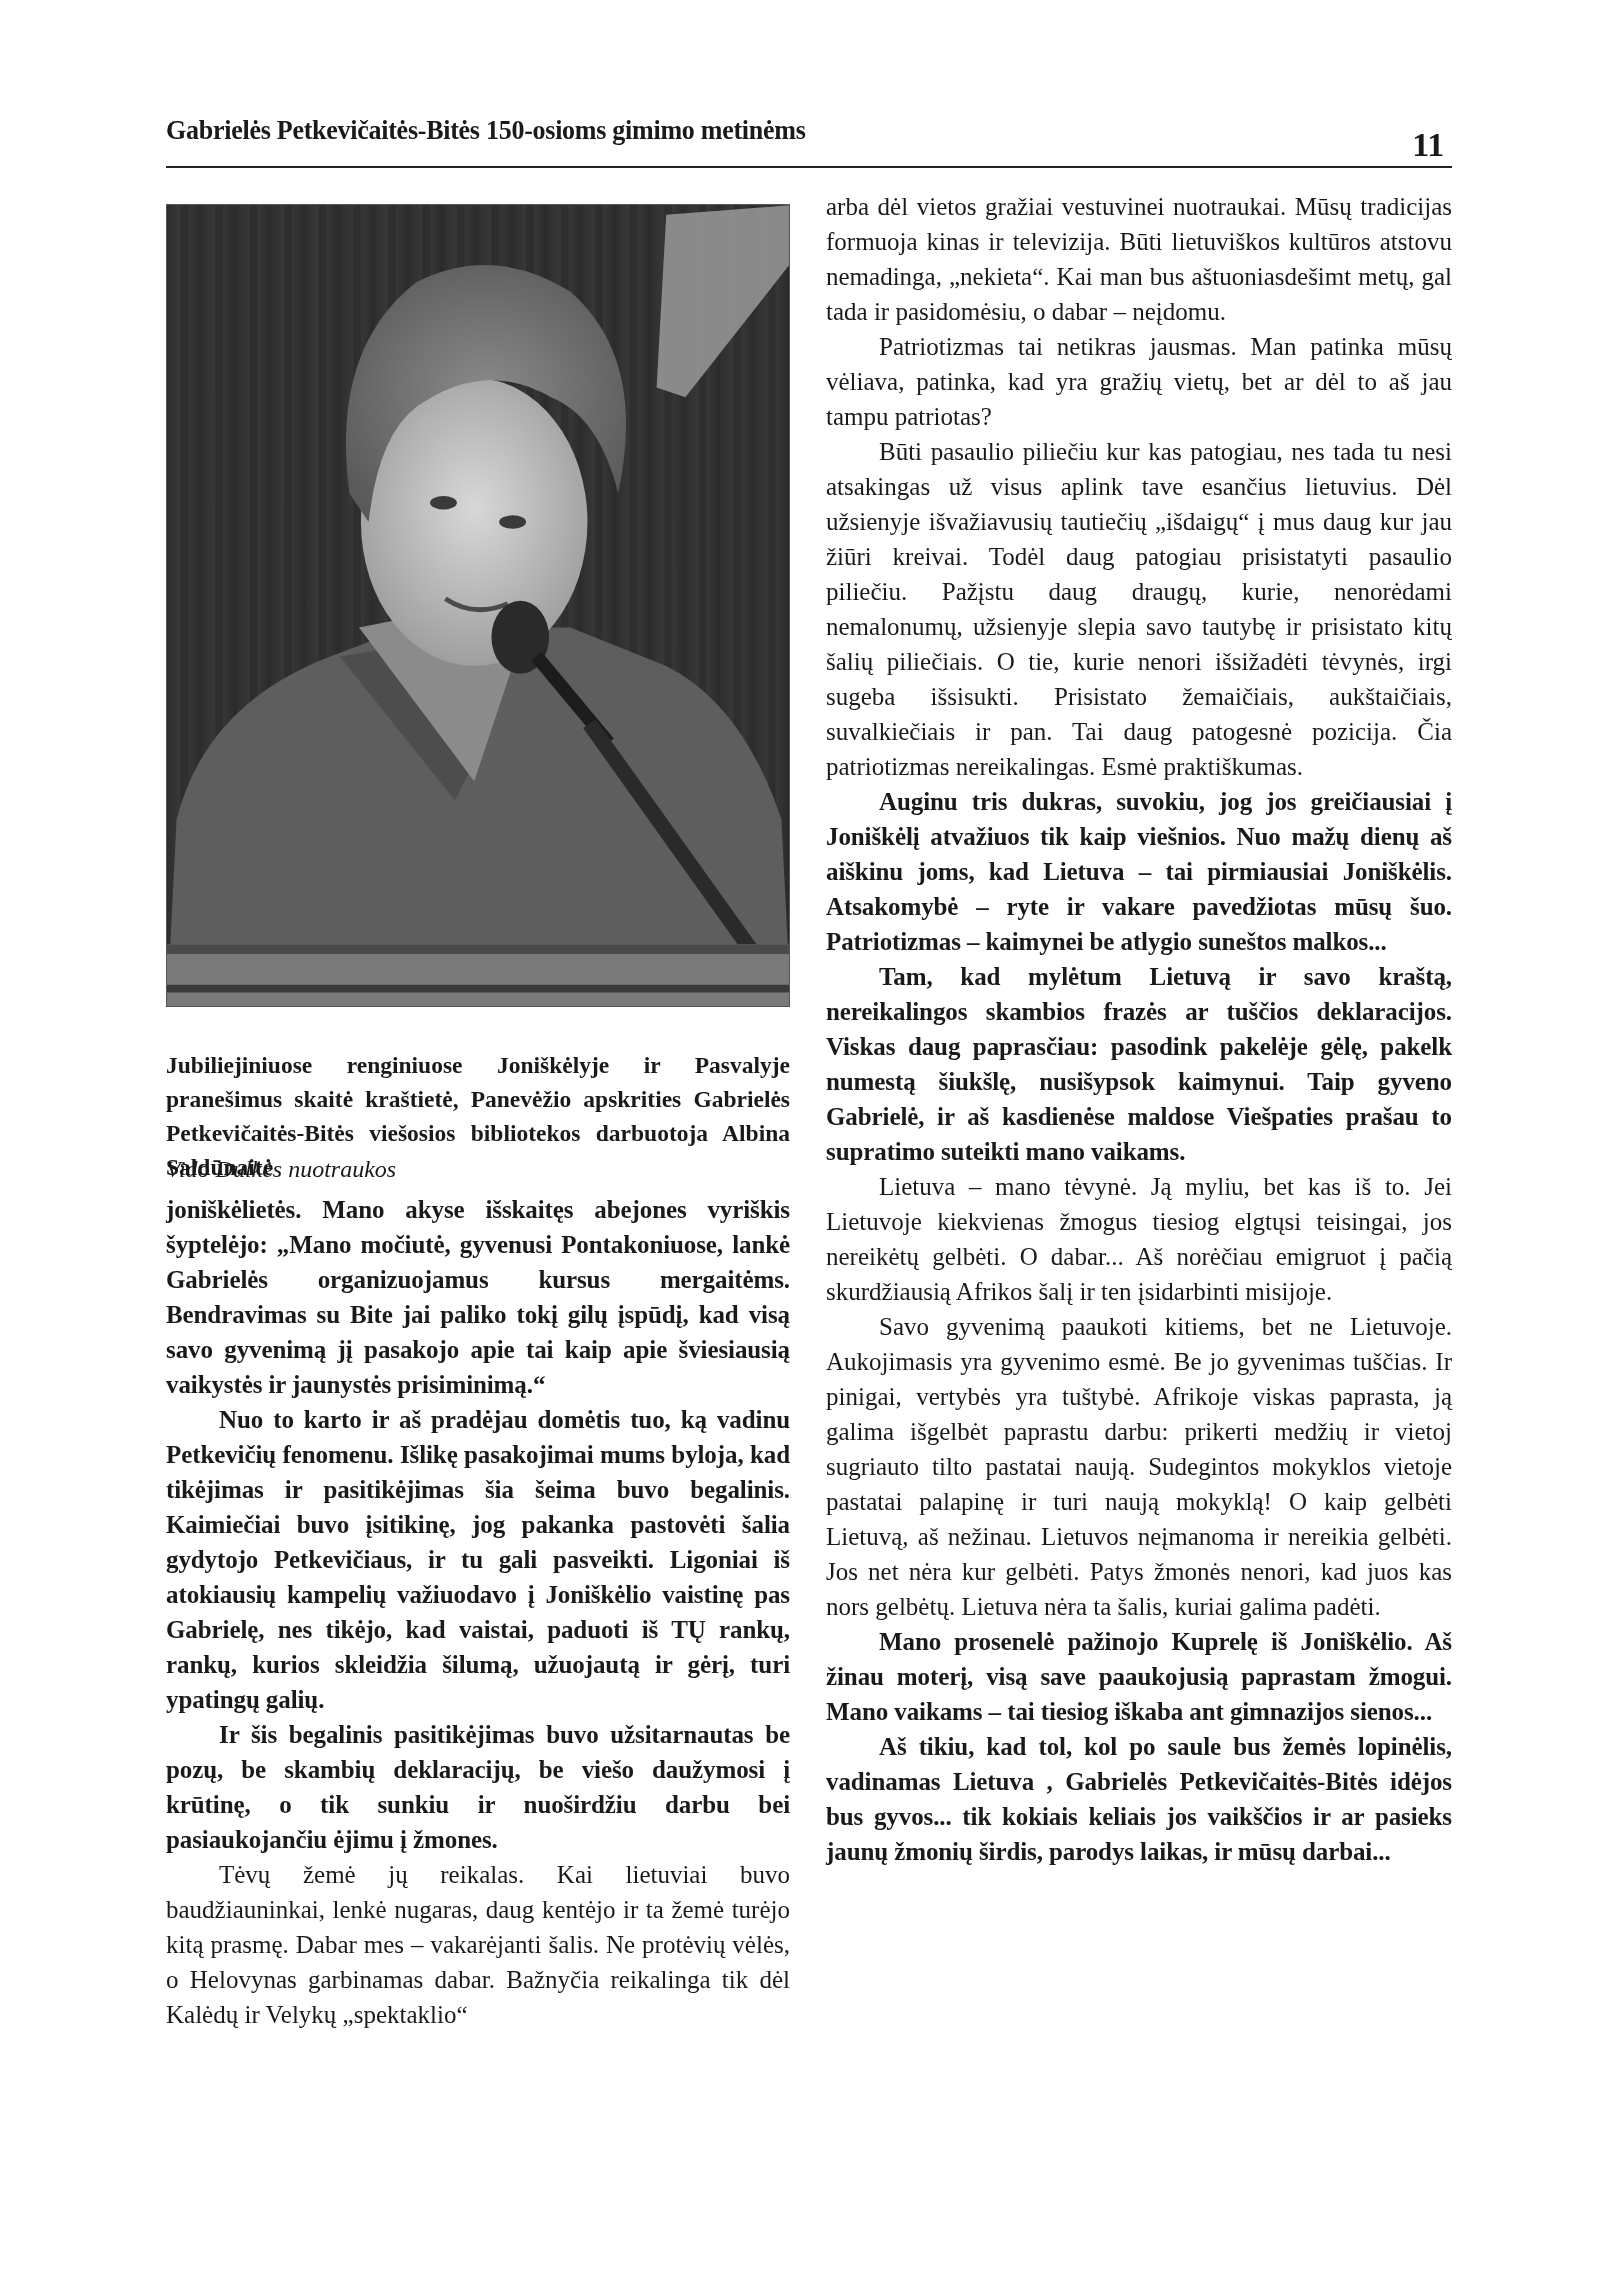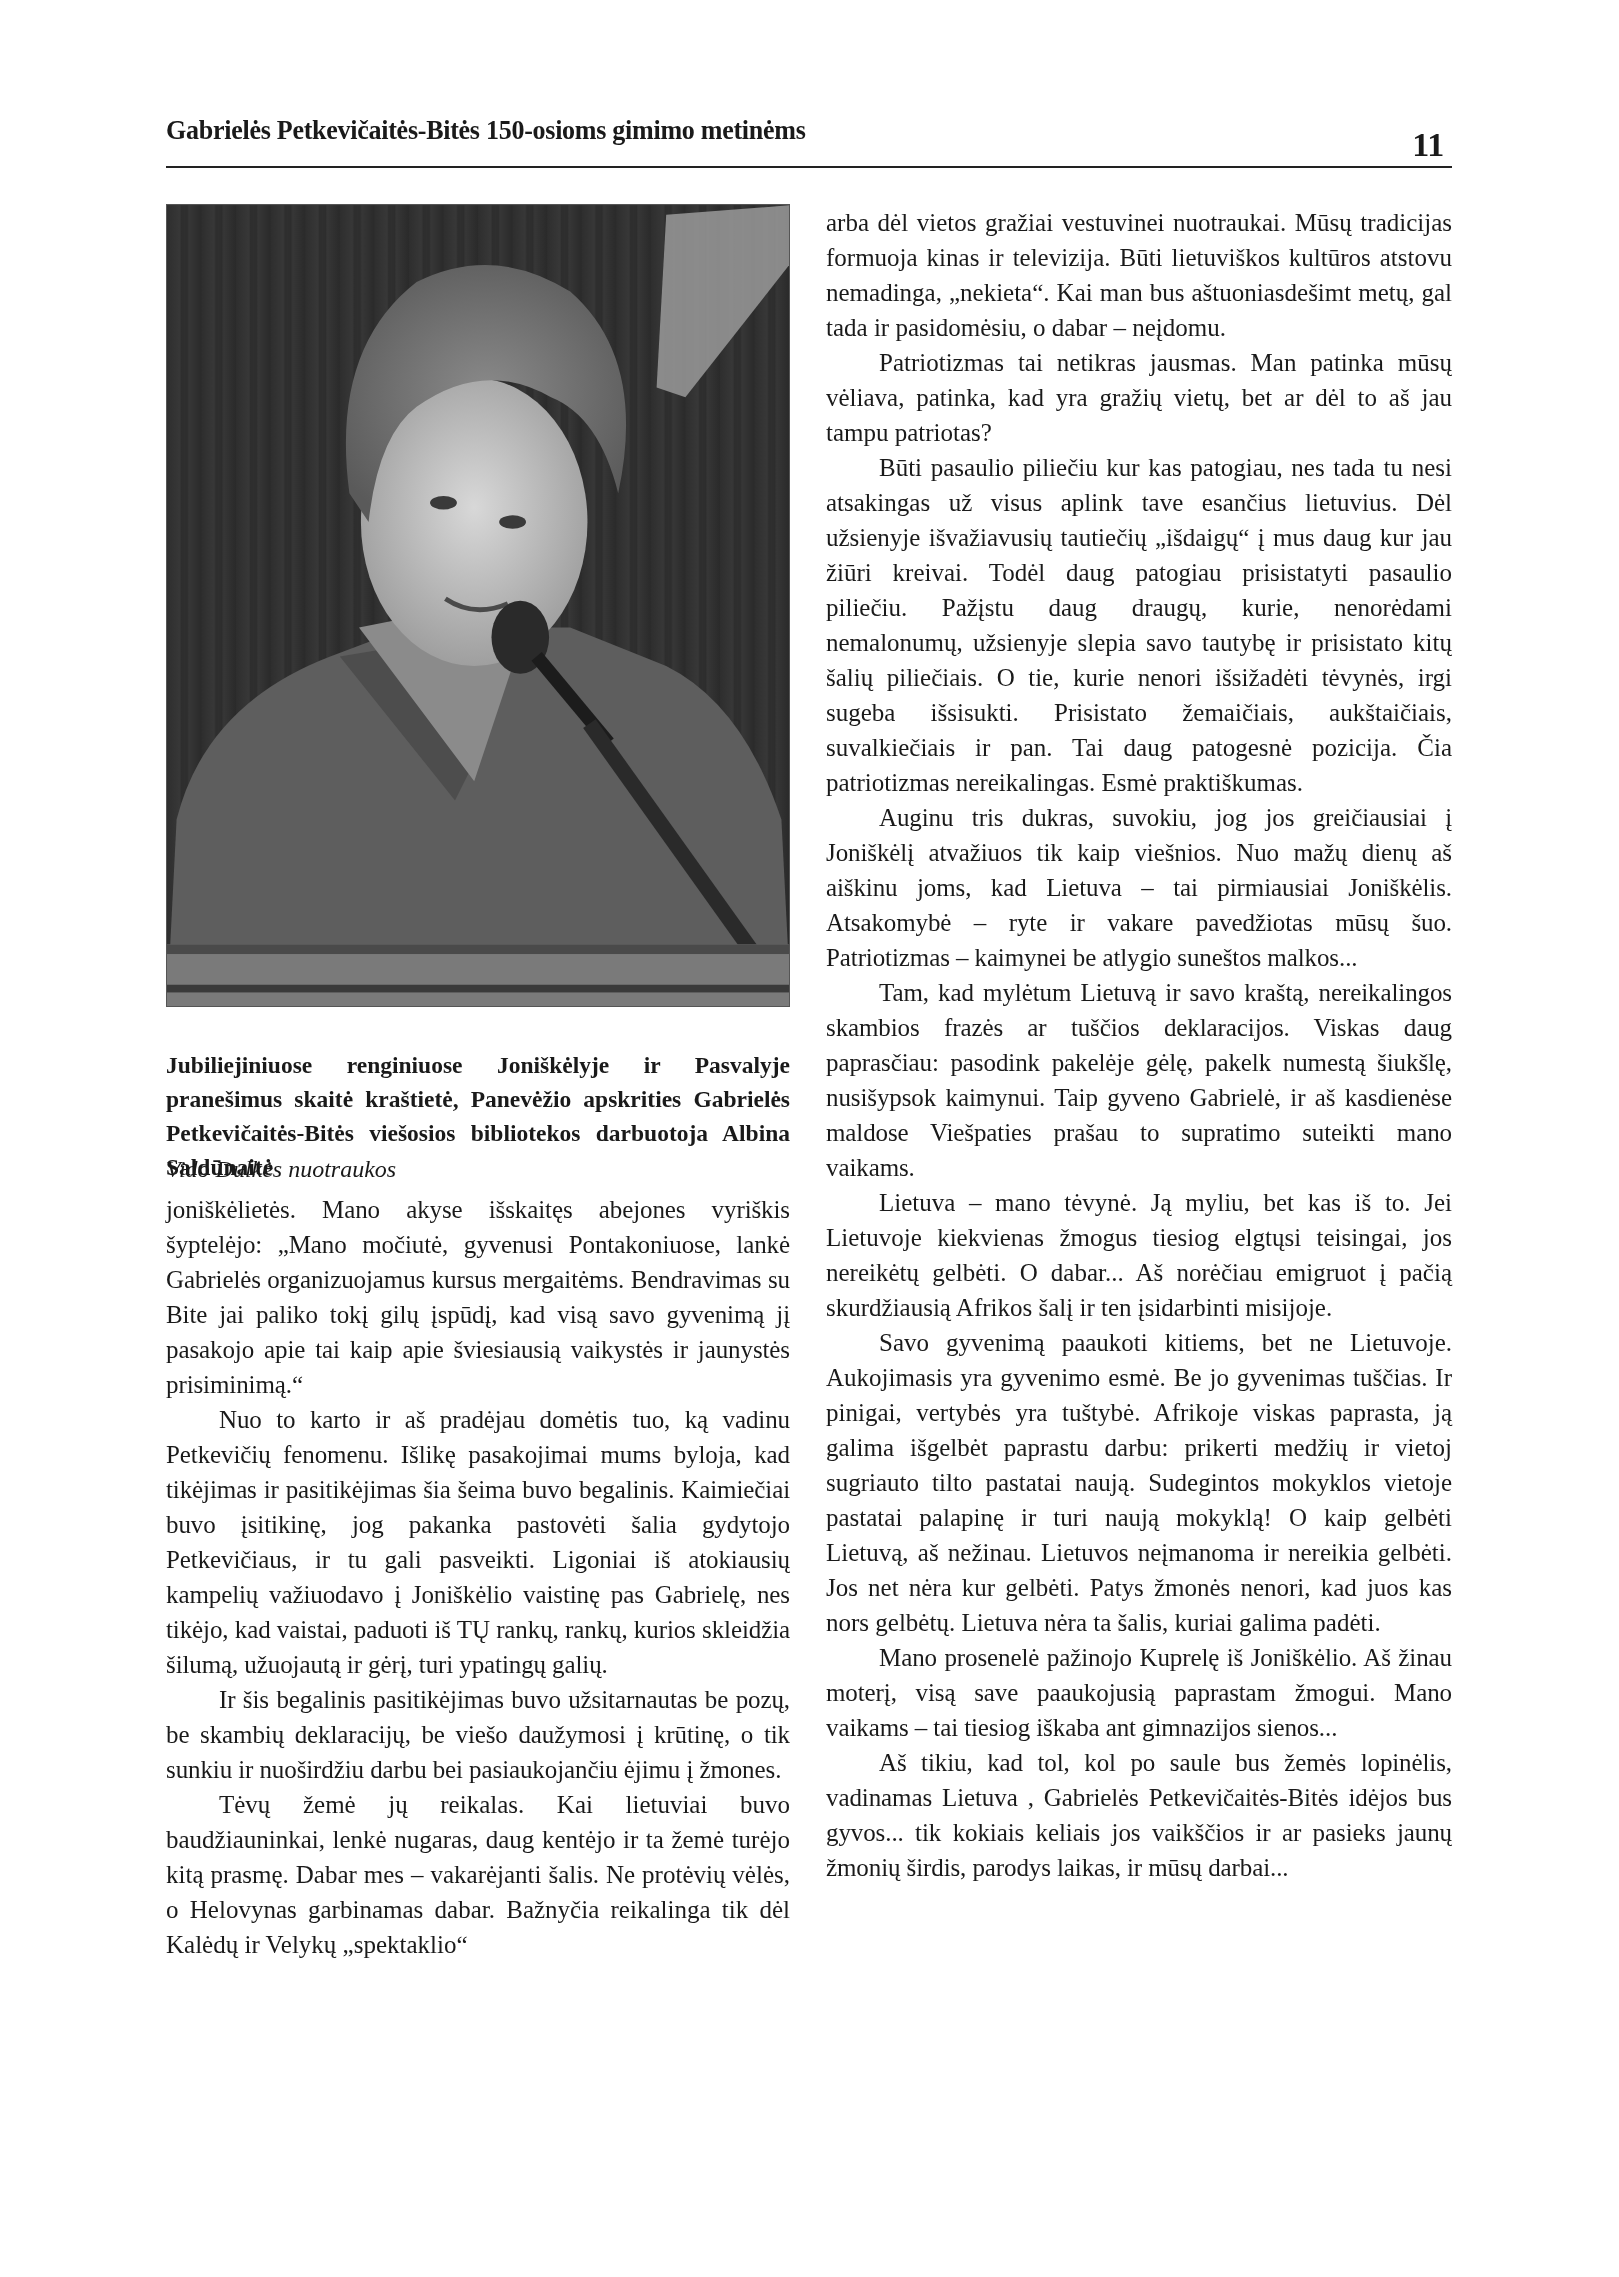--- a/index.html
+++ b/index.html
@@ -7,23 +7,23 @@
          font-family: "Liberation Serif", "DejaVu Serif", serif; color: #1a1a1a; }
   .header { position: absolute; left: 166px; top: 114px; width: 1286px; height: 48px; }
   .header-title { position: absolute; left: 0; top: 0; font-weight: bold; font-size: 28px;
                   letter-spacing: -0.3px; transform: scaleX(0.93); transform-origin: left top; white-space: nowrap; }
   .page-number { position: absolute; right: 7.7px; top: 11.5px; font-weight: bold; font-size: 34px; }
   .header-rule { position: absolute; left: 166px; top: 166px; width: 1286px; height: 1.9px; background: #222; }
 
   .col { position: absolute; text-align: justify; font-size: 25px; line-height: 35px; }
   .col p { margin: 0; text-indent: 53px; hyphens: manual; }
   .col p.noindent { text-indent: 0; }
-  .col p.bold { font-weight: normal; letter-spacing: -0.1px; }
+  .col p.bold { font-weight: bold; letter-spacing: -0.1px; }
   .col-left { left: 166px; top: 1192px; width: 624px; }
-  .col-right { left: 826px; top: 205px; width: 626px; }
+  .col-right { left: 826px; top: 189px; width: 626px; }
 
   .photo { position: absolute; left: 166px; top: 204px; width: 624px; height: 803px;
            background: #3a3a3a; overflow: hidden; border: 1px solid #555; box-sizing: border-box; }
   .caption { position: absolute; left: 166px; top: 1020px; width: 624px; font-weight: bold;
              font-size: 23.5px; line-height: 34px; text-align: justify; margin-top: 28px; }
   .photo-credit { position: absolute; left: 166px; top: 1156px; width: 623px; text-align: left;
                   font-style: italic; font-size: 24px; }
 </style>
 </head>
 <body>

